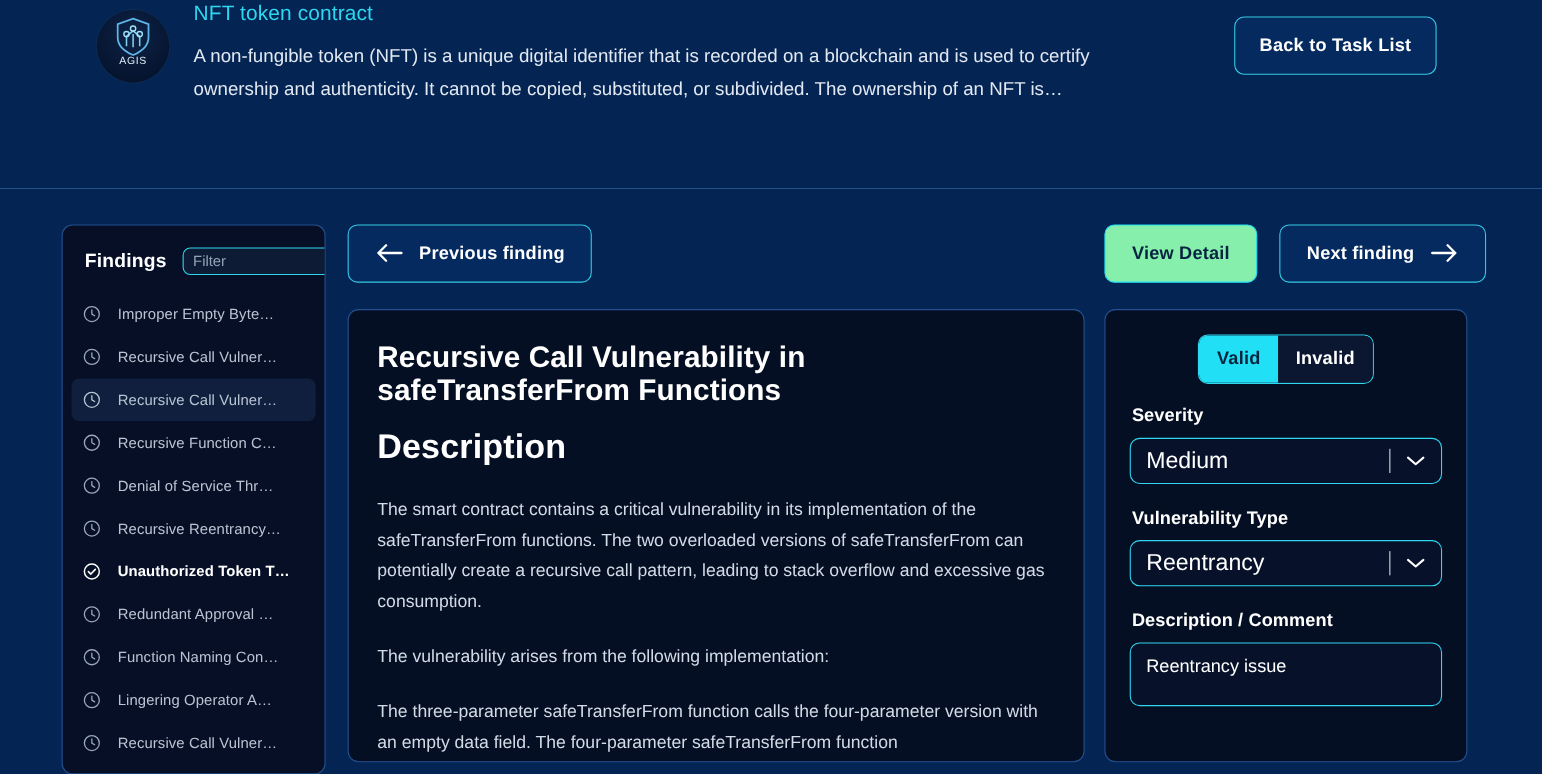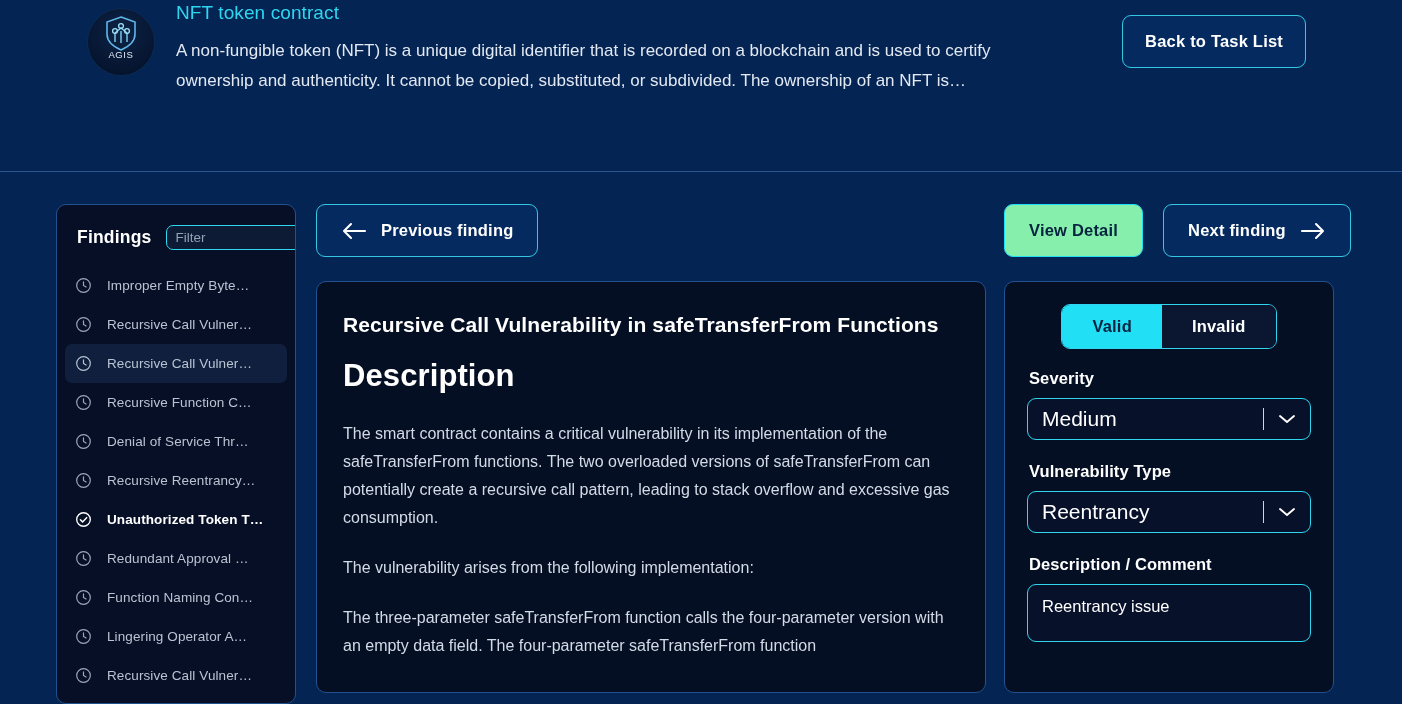--- a/index.html
+++ b/index.html
@@ -160,37 +160,37 @@
   .nav-btn {
     background: #042a5f;
     border: 1.5px solid #34c9e3;
     border-radius: 9px;
     color: #ffffff;
     font-size: 16.5px;
     font-weight: bold;
     padding: 16px 24px;
     cursor: pointer;
     display: inline-flex;
-    align-items: flex-end;
+    align-items: flex-start;
     gap: 14px;
     white-space: nowrap;
     letter-spacing: .2px;
   }
   .arrow-icon { display:block; }
 
   .detail-panel {
     background: #050f23;
     border: 1.5px solid #23508f;
     border-radius: 10px;
     padding: 28px 30px 0 26px;
     height: 412px;
     overflow: hidden;
   }
   .detail-title {
-    font-size: 21px;
+    font-size: 27px;
     font-weight: bold;
     line-height: 30px;
     color: #ffffff;
     margin: 0 0 18px 0;
     letter-spacing: .1px;
   }
   .detail-h2 {
     font-size: 31px;
     font-weight: bold;
     color: #ffffff;
@@ -223,21 +223,21 @@
     border: 1.5px solid #2fd6ef;
     border-radius: 9px;
     overflow: hidden;
     background: #0b1730;
   }
   .toggle button {
     font-family: "Liberation Sans", sans-serif;
     font-size: 16.5px;
     font-weight: bold;
     border: none;
-    padding: 12px 30px;
+    padding: 12px 16px;
     cursor: pointer;
     letter-spacing: .2px;
   }
   .toggle .on { background: #21e0f5; color: #06233f; }
   .toggle .off { background: #0b1730; color: #ffffff; }
 
   .field-label {
     font-size: 16.5px;
     font-weight: bold;
     color: #ffffff;

